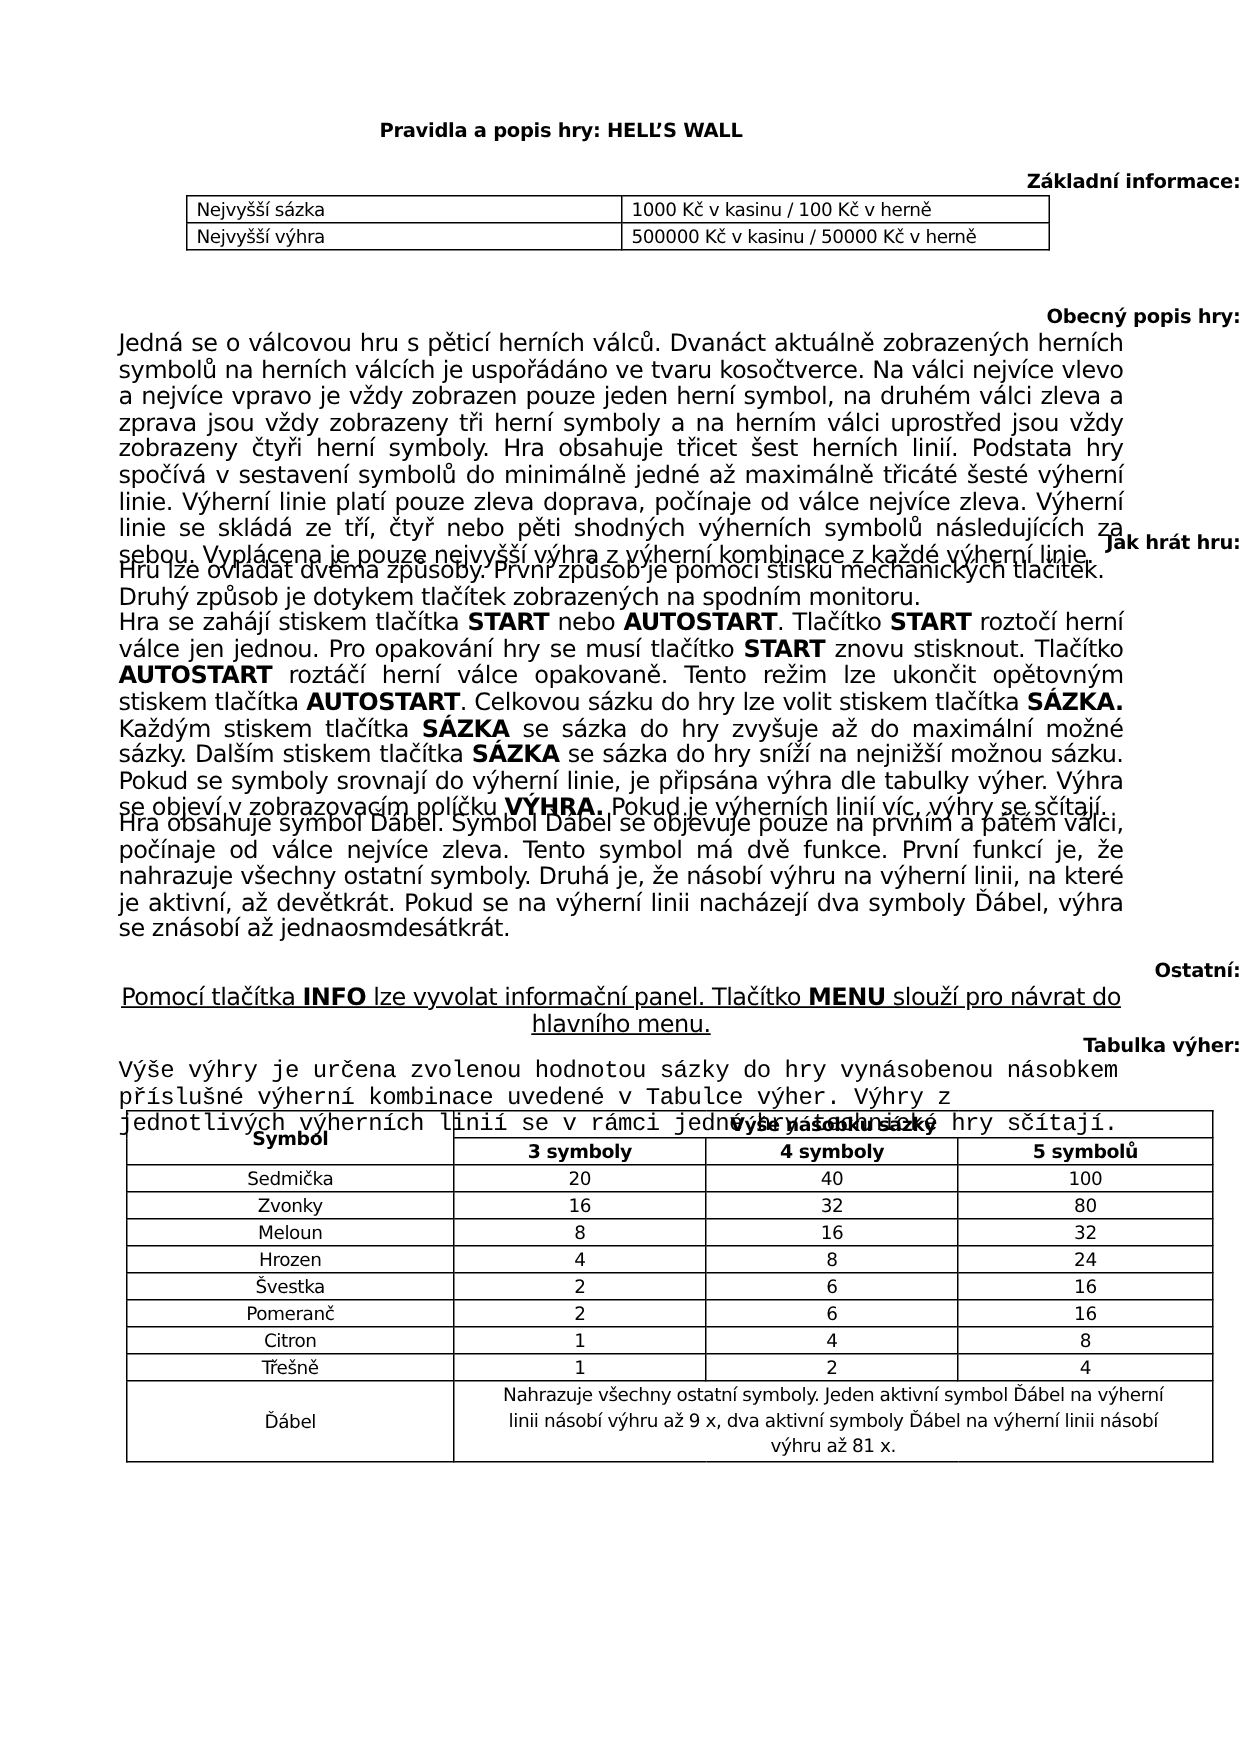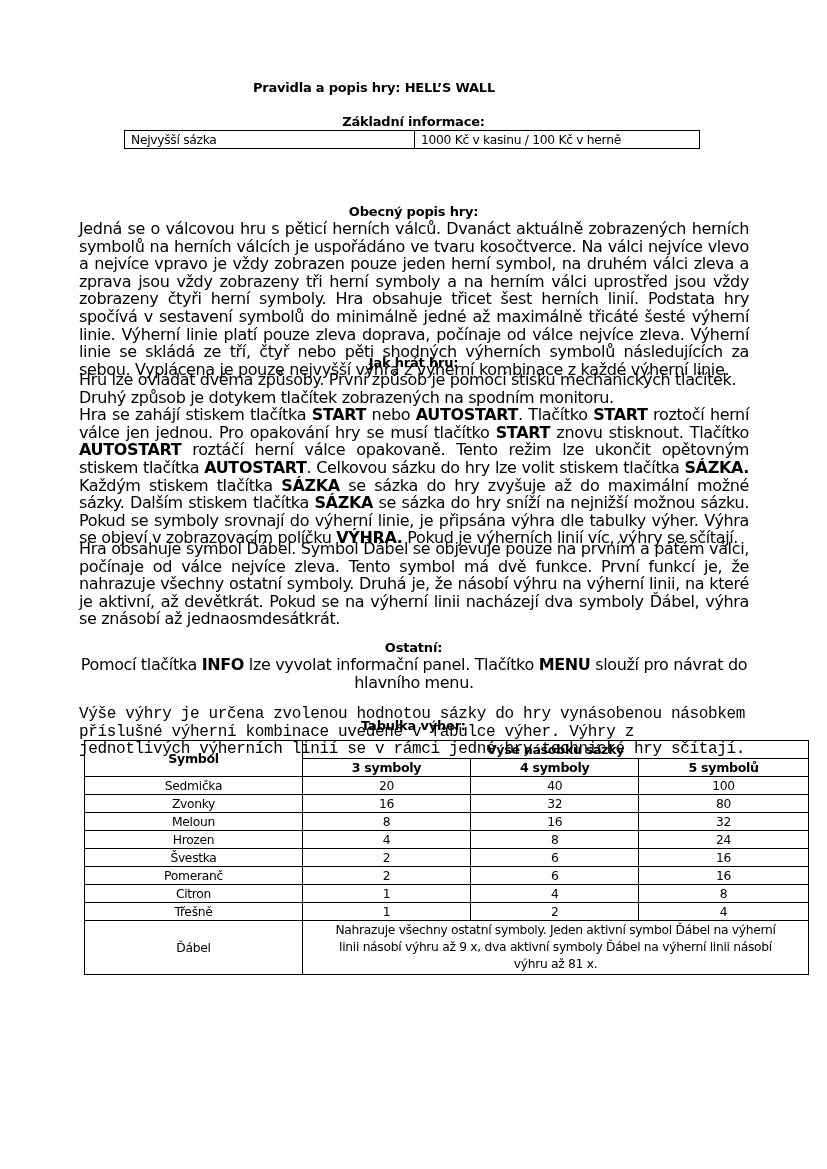--- a/index.html
+++ b/index.html
@@ -1,27 +1,27 @@
 <!DOCTYPE html>
 <html><head>
 <meta charset="utf-8">
 <style>
   html, body { margin: 0; padding: 0; background: #ffffff; }
   body { width: 827px; height: 1169px; position: relative; overflow: hidden;
          font-family: "DejaVu Sans", sans-serif; color: #000; }
   .page { position: absolute; left: 0; top: 0; width: 827px; height: 1169px; }
   .title { position: absolute; left: 0; width: 748px; top: 80px; text-align: center;
            font-weight: bold; font-size: 13px; letter-spacing: -0.2px; }
-  .h { position: absolute; left: 0; width: 827px; text-align: center; font-weight: bold;
+  .h { position: absolute; left: 0; width: 827px; text-align: right; font-weight: bold;
        font-size: 13px; letter-spacing: -0.2px; }
   .para { position: absolute; left: 79px; width: 670px; font-size: 16px; line-height: 17.6px;
           text-align: justify; letter-spacing: -0.35px; }
   .para p { margin: 0; }
   .para b { font-weight: bold; }
-  .center { text-align: center; }
+  .center { text-align: center; text-decoration: underline; }
   table { border-collapse: collapse; position: absolute; font-size: 12.3px; letter-spacing: -0.3px; }
   td, th { border: 1px solid #000; padding: 0 6px; height: 17px; line-height: 16px; }
   .info-table { left: 124px; top: 130px; width: 576px; }
   .info-table td { text-align: left; }
   .info-table td.c1 { width: 277px; }
   .pay-table { left: 84px; top: 740px; width: 725px; }
   .pay-table th { font-weight: bold; text-align: center; font-size: 12.6px; }
   .pay-table td { text-align: center; }
   .pay-table .c-sym { width: 205px; }
   .pay-table .dabel-desc { line-height: 17px; padding: 1px 22px; }
@@ -33,20 +33,24 @@
 
   <div class="title">Pravidla a popis hry: HELL’S WALL</div>
 
   <div class="h" style="top:114px;">Základní informace:</div>
   <table class="info-table">
     <tbody>
         <tr>
       <td class="c1">Nejvyšší sázka</td>
       <td>1000 Kč v kasinu / 100 Kč v herně</td>
     </tr>
+    <tr>
+      <td class="c1">Nejvyšší výhra</td>
+      <td>500000 Kč v kasinu / 50000 Kč v herně</td>
+    </tr>
   </tbody>
     </table>
 
   <div class="h" style="top:204px;">Obecný popis hry:</div>
   <div class="para" style="top:220px;">
     <p>Jedná se o válcovou hru s pěticí herních válců. Dvanáct aktuálně zobrazených herních symbolů na herních válcích je uspořádáno ve tvaru kosočtverce. Na válci nejvíce vlevo a nejvíce vpravo je vždy zobrazen pouze jeden herní symbol, na druhém válci zleva a zprava jsou vždy zobrazeny tři herní symboly a na herním válci uprostřed jsou vždy zobrazeny čtyři herní symboly. Hra obsahuje třicet šest herních linií. Podstata hry spočívá v sestavení symbolů do minimálně jedné až maximálně třicáté šesté výherní linie. Výherní linie platí pouze zleva doprava, počínaje od válce nejvíce zleva. Výherní linie se skládá ze tří, čtyř nebo pěti shodných výherních symbolů následujících za sebou. Vyplácena je pouze nejvyšší výhra z výherní kombinace z každé výherní linie.</p>
   </div>
 
   <div class="h" style="top:355px;">Jak hrát hru:</div>
   <div class="para" style="top:371px;">
@@ -56,21 +60,21 @@
 
   <div class="para" style="top:540px;">
     <p>Hra obsahuje symbol Ďábel. Symbol Ďábel se objevuje pouze na prvním a pátém válci, počínaje od válce nejvíce zleva. Tento symbol má dvě funkce. První funkcí je, že nahrazuje všechny ostatní symboly. Druhá je, že násobí výhru na výherní linii, na které je aktivní, až devětkrát. Pokud se na výherní linii nacházejí dva symboly Ďábel, výhra se znásobí až jednaosmdesátkrát.</p>
   </div>
 
   <div class="h" style="top:640px;">Ostatní:</div>
   <div class="para center" style="top:656px;">
     <p id="other-p" class="center"><span>Pomocí tlačítka </span><b>INFO</b><span> lze vyvolat informační panel. Tlačítko </span><b>MENU</b><span> slouží pro návrat do hlavního menu.</span></p>
   </div>
 
-  <div class="h" style="top:718px;">Tabulka výher:</div>
+  <div class="h" style="top:690px;">Tabulka výher:</div>
   <div class="para" style="top:706px;">
     <p style="text-align:left;font-family:Liberation Mono, monospace;">Výše výhry je určena zvolenou hodnotou sázky do hry vynásobenou násobkem příslušné výherní kombinace uvedené v Tabulce výher. Výhry z jednotlivých výherních linií se v rámci jedné hry technické hry sčítají.</p>
   </div>
 
   <table class="pay-table">
     <tbody>
         <tr>
       <th class="c-sym" rowspan="2">Symbol</th>
       <th colspan="3">Výše násobku sázky</th>
     </tr>

